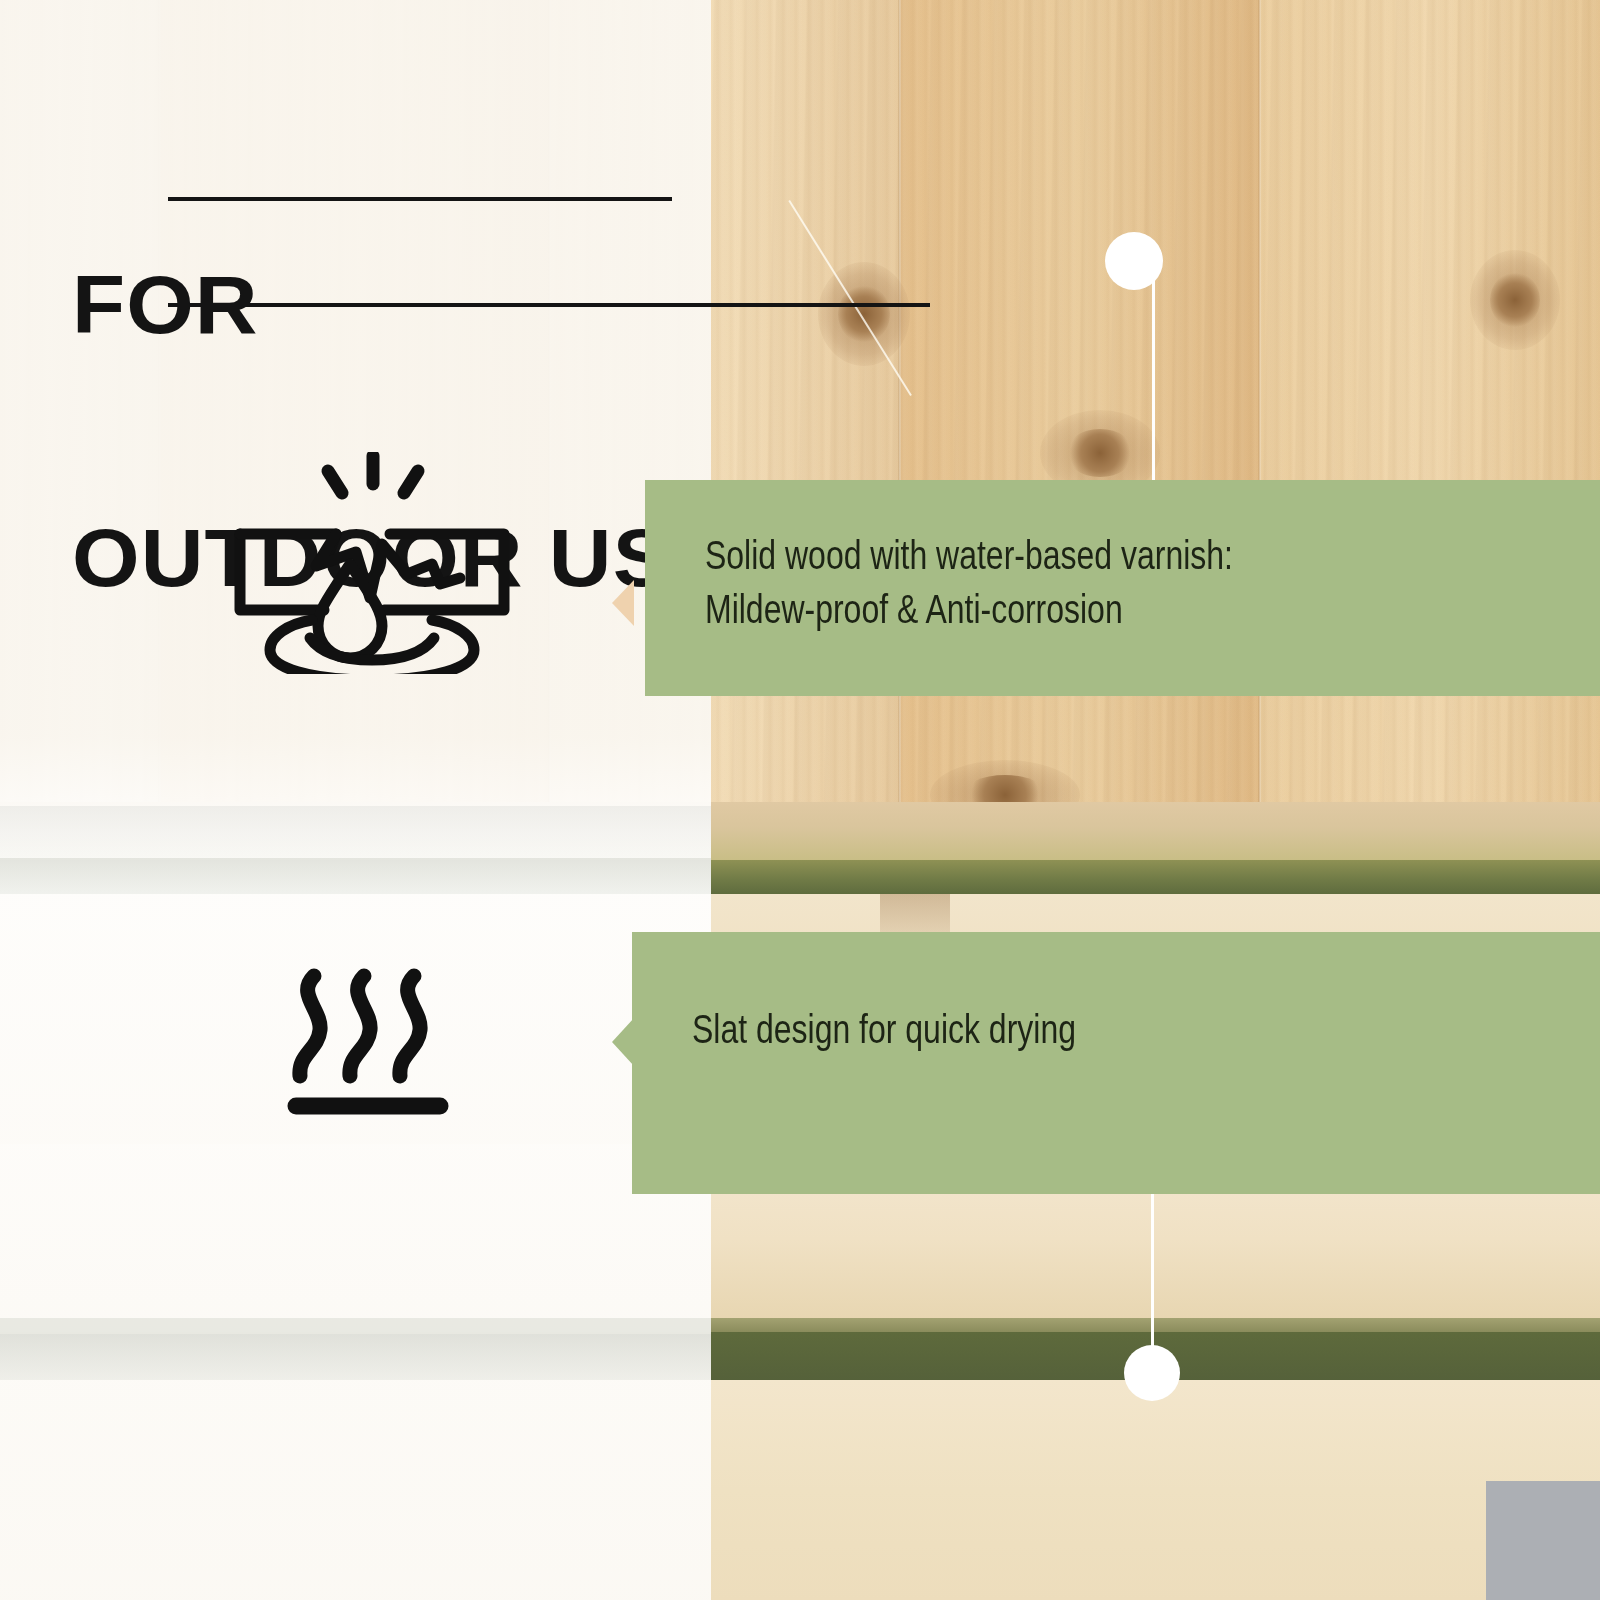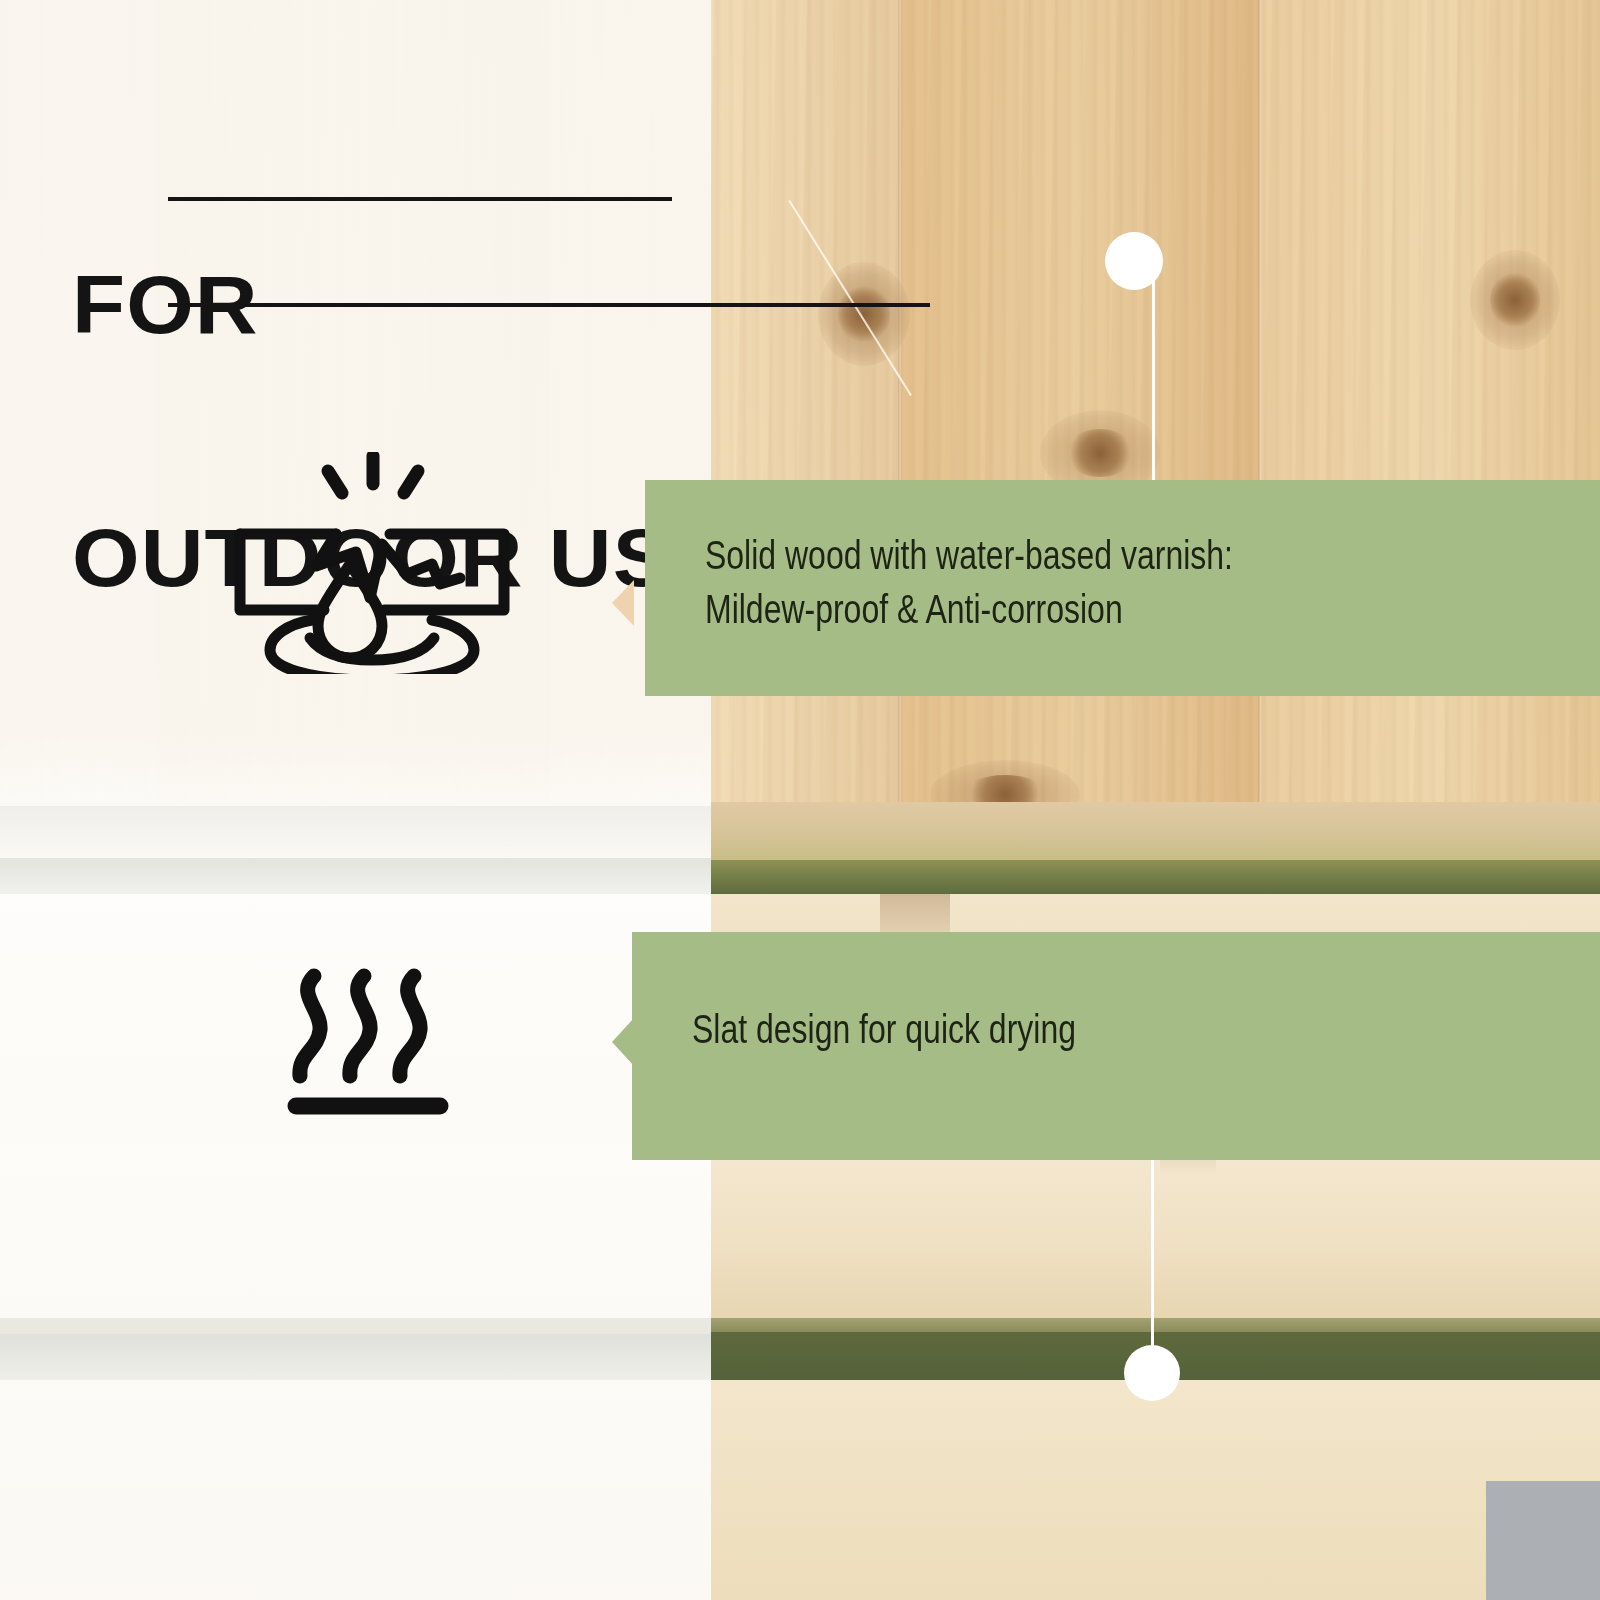--- a/index.html
+++ b/index.html
@@ -71,21 +71,21 @@
     white-space:pre;
     font-weight:normal;
   }
   .notch{position:absolute;width:0;height:0;}
 
   #banner-1{left:632px;top:480px;width:968px;height:216px;margin-left:13px;}
   #banner-1 .txt{top:48px;}
   #notch-1{left:612px;top:580px;
     border-top:23px solid transparent;border-bottom:23px solid transparent;
     border-right:22px solid #EFD2AE;}
-  #banner-2{left:632px;top:932px;width:968px;height:228px;}
+  #banner-2{left:632px;top:932px;width:968px;height:262px;}
   #banner-2 .txt{top:70px;}
   #notch-2{left:612px;top:1018px;
     border-top:24px solid transparent;border-bottom:24px solid transparent;
     border-right:22px solid #A6BC86;}
 
   
   .leader{position:absolute;background:#FFFFFF;width:3px;}
   .dot{position:absolute;border-radius:50%;background:#FFFFFF;}
   #leader-1{left:1152px;top:268px;height:216px;}
   #dot-1{left:1105px;top:232px;width:58px;height:58px;}

